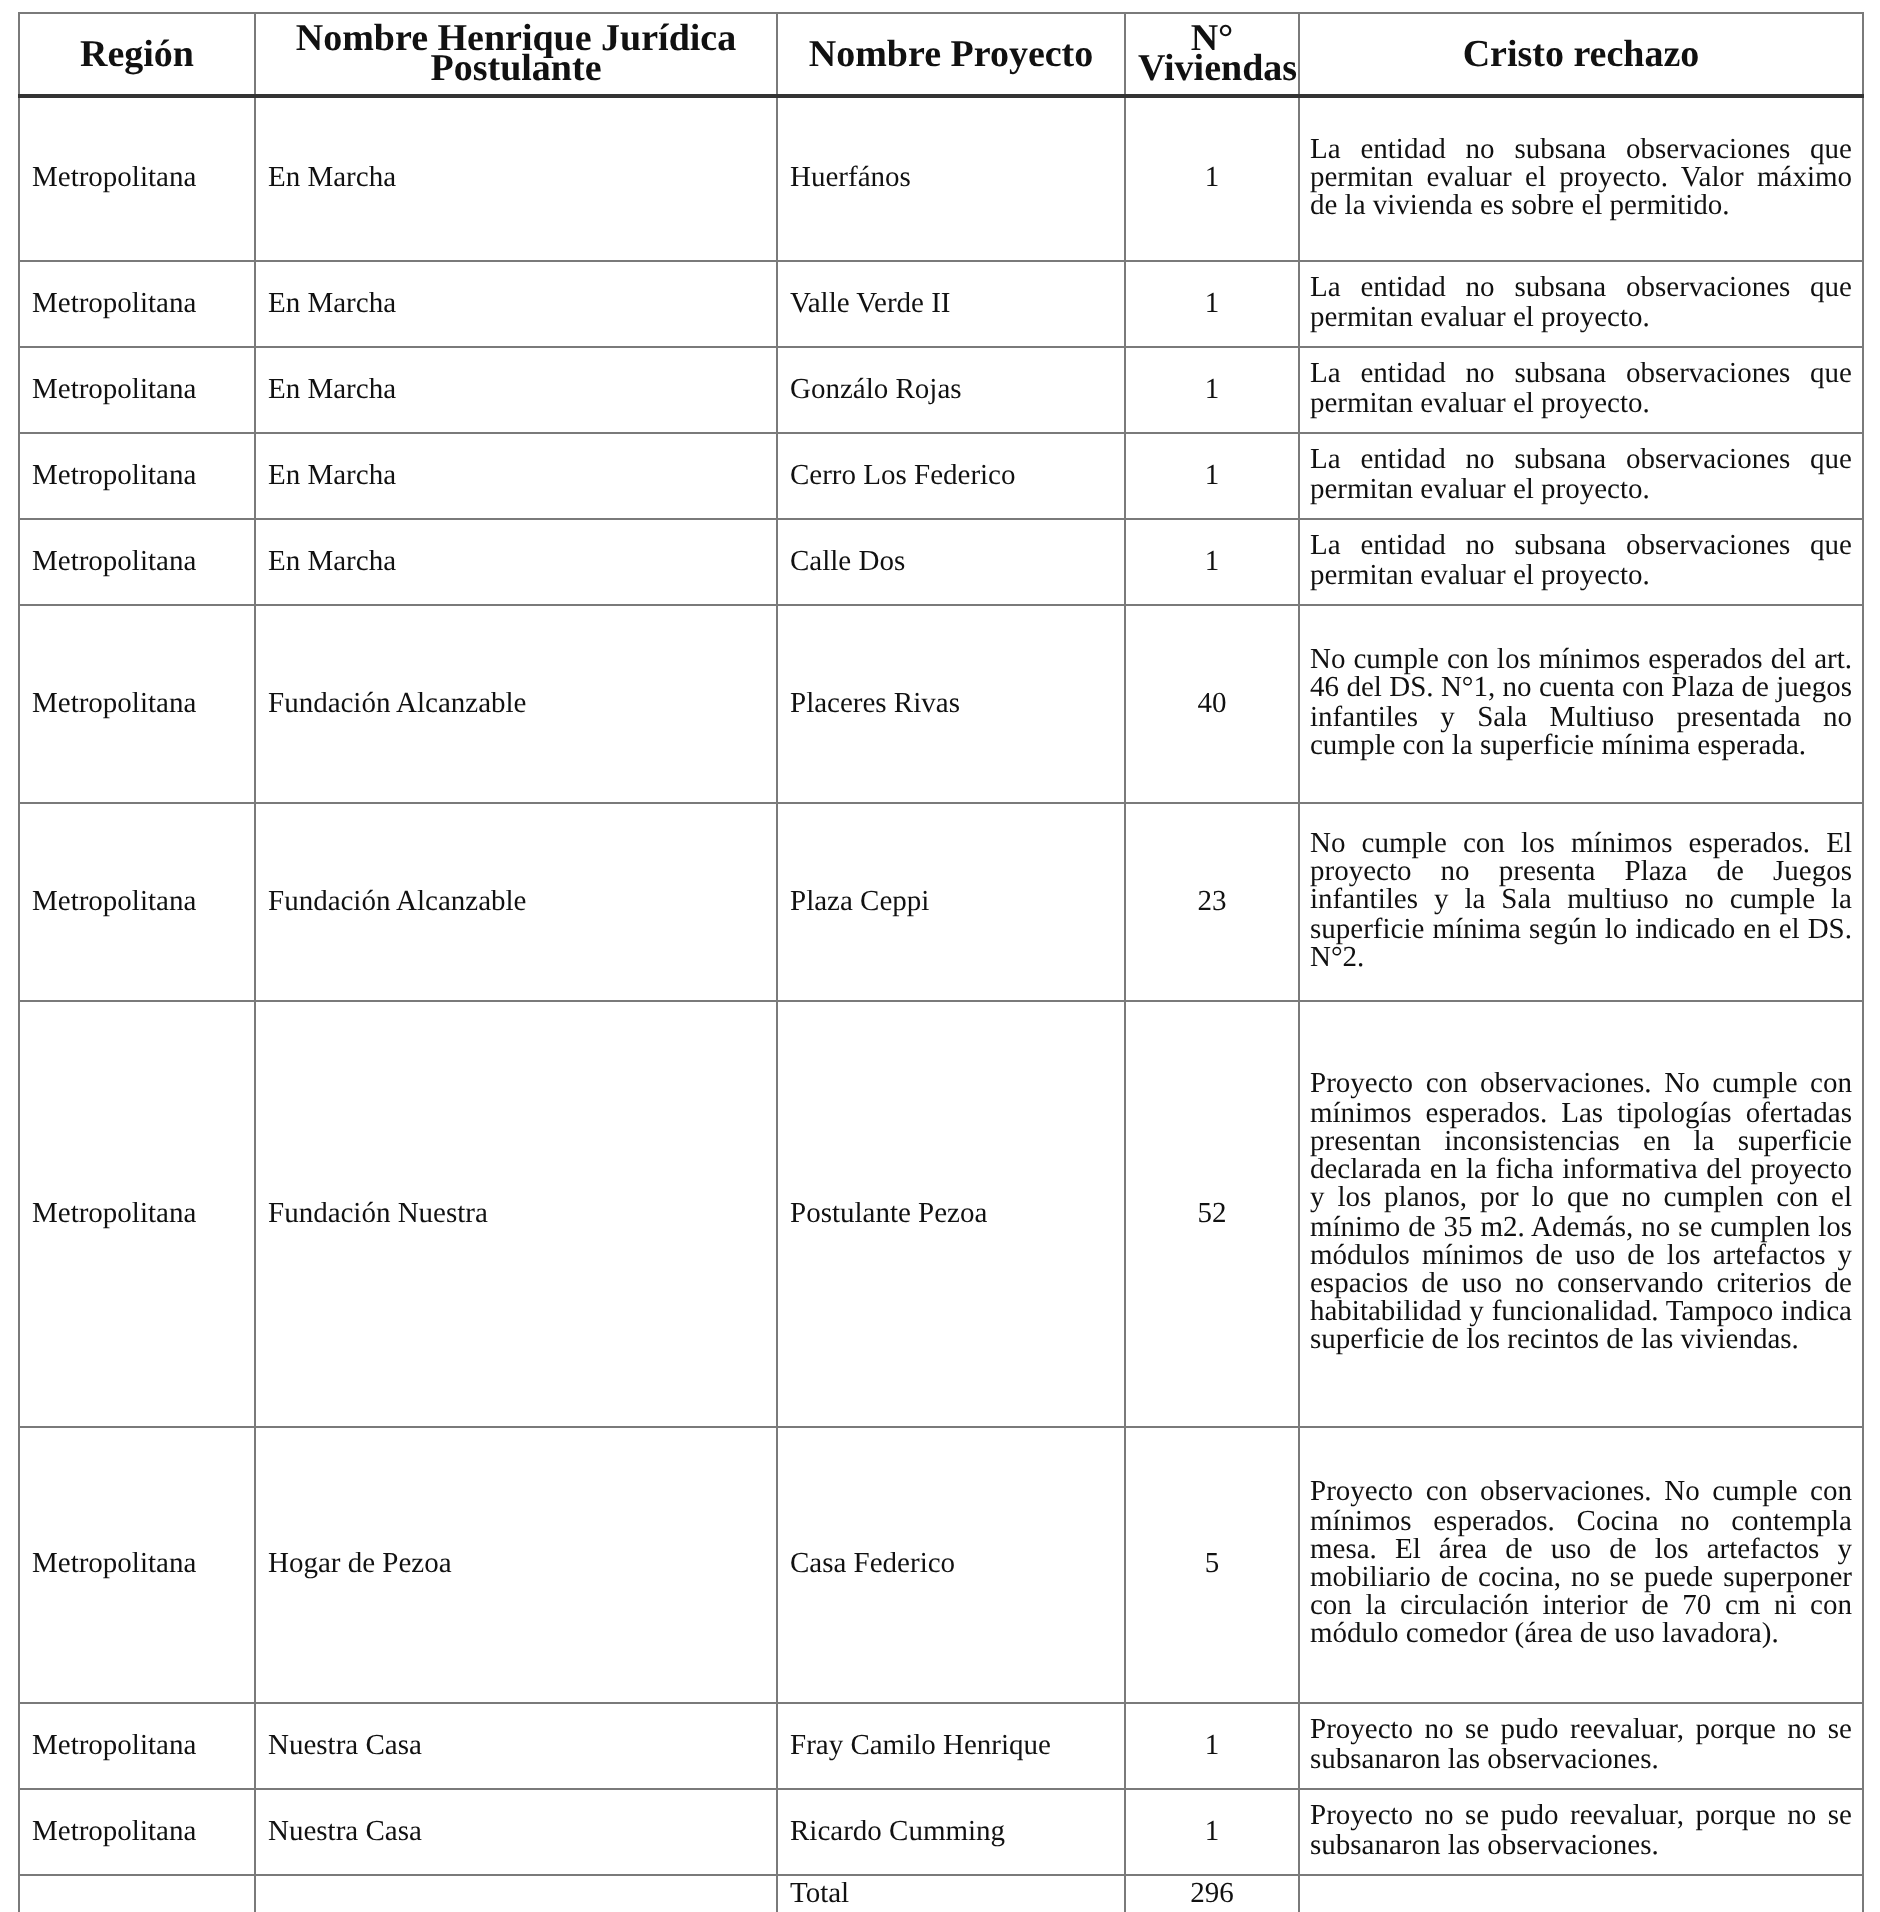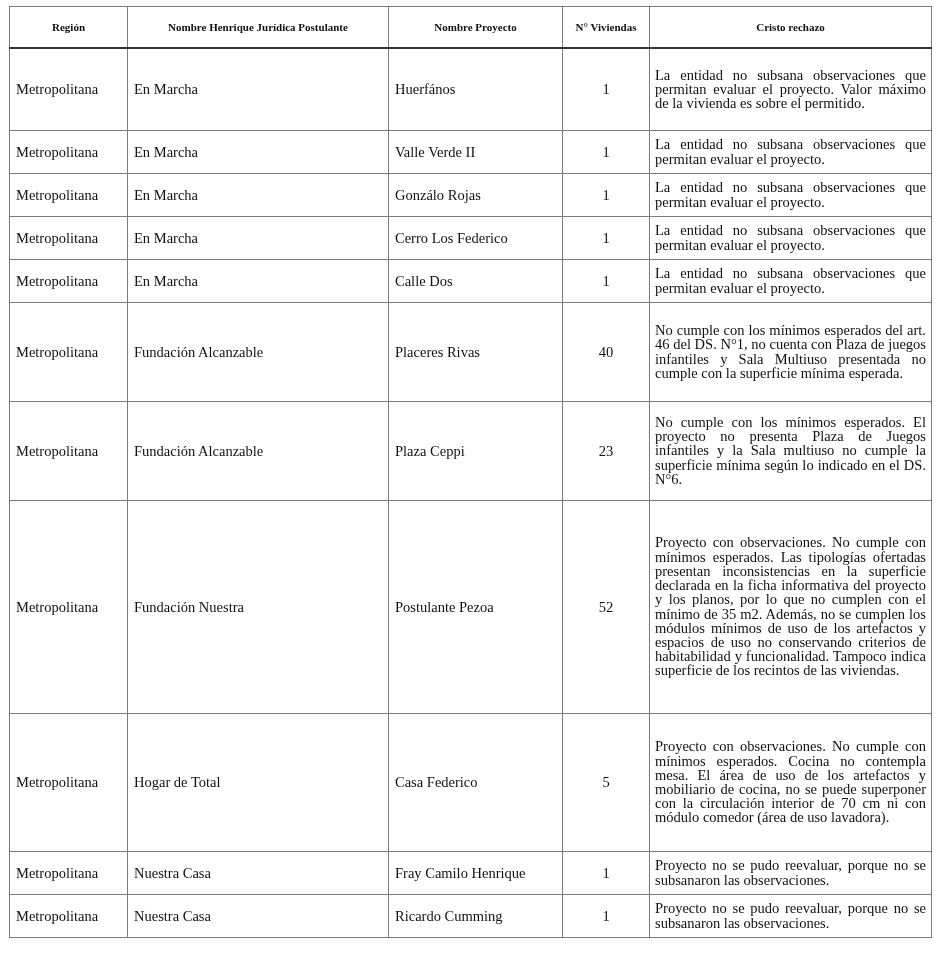--- a/index.html
+++ b/index.html
@@ -2,21 +2,21 @@
 <html><head>
 <meta charset="utf-8">
 <style>
   html, body { margin: 0; padding: 0; background: #ffffff; }
   body { width: 940px; height: 956px; position: relative; overflow: hidden;
          font-family: "Liberation Serif", "DejaVu Serif", serif; color: #111; }
   table { position: absolute; left: 9px; top: 6px; border-collapse: collapse;
           table-layout: fixed; width: 922px; font-size: 14.5px; line-height: 14.2px; }
   th, td { border: 1.5px solid #7a7a7a; padding: 0 6px; vertical-align: middle; }
   table { border: 1.5px solid #333; }
-  th { font-weight: bold; text-align: center; font-size: 11px; line-height: 15px; height: 40px; }
+  th { font-weight: bold; text-align: center; font-size: 19px; line-height: 15px; height: 40px; }
   thead tr { border-bottom: 2px solid #333; }
   td.c-num { text-align: center; }
   td.c-motivo { text-align: justify; padding: 1px 5px 2px 5px; font-family: Liberation Serif, serif; }
   col.w1 { width: 118px; } col.w2 { width: 261px; } col.w3 { width: 174px; }
   col.w4 { width: 87px; } col.w5 { width: 282px; }
   tr.h-row1 td { height: 78px; }
   tr.h-2l td { height: 39px; }
   tr.h-5l td { height: 95px; }
   tr.h-12l td { height: 209px; }
   tr.h-7l td { height: 134px; }
@@ -83,44 +83,51 @@
       <td>Fundación Alcanzable</td>
       <td>Placeres Rivas</td>
       <td class="c-num">40</td>
       <td class="c-motivo">No cumple con los mínimos esperados del art. 46 del DS. N°1, no cuenta con Plaza de juegos infantiles y Sala Multiuso presentada no cumple con la superficie mínima esperada.</td>
     </tr>
     <tr class="h-5l">
       <td>Metropolitana</td>
       <td>Fundación Alcanzable</td>
       <td>Plaza Ceppi</td>
       <td class="c-num">23</td>
-      <td class="c-motivo">No cumple con los mínimos esperados. El proyecto no presenta Plaza de Juegos infantiles y la Sala multiuso no cumple la superficie mínima según lo indicado en el DS. N°6.</td>
+      <td class="c-motivo">No cumple con los mínimos esperados. El proyecto no presenta Plaza de Juegos infantiles y la Sala multiuso no cumple la superficie mínima según lo indicado en el DS. N°2.</td>
     </tr>
     <tr class="h-12l">
       <td>Metropolitana</td>
       <td>Fundación Nuestra</td>
       <td>Postulante Pezoa</td>
       <td class="c-num">52</td>
       <td class="c-motivo">Proyecto con observaciones. No cumple con mínimos esperados. Las tipologías ofertadas presentan inconsistencias en la superficie declarada en la ficha informativa del proyecto y los planos, por lo que no cumplen con el mínimo de 35 m2. Además, no se cumplen los módulos mínimos de uso de los artefactos y espacios de uso no conservando criterios de habitabilidad y funcionalidad. Tampoco indica superficie de los recintos de las viviendas.</td>
     </tr>
     <tr class="h-7l">
       <td>Metropolitana</td>
-      <td>Hogar de Total</td>
+      <td>Hogar de Pezoa</td>
       <td>Casa Federico</td>
       <td class="c-num">5</td>
       <td class="c-motivo">Proyecto con observaciones. No cumple con mínimos esperados. Cocina no contempla mesa. El área de uso de los artefactos y mobiliario de cocina, no se puede superponer con la circulación interior de 70 cm ni con módulo comedor (área de uso lavadora).</td>
     </tr>
     <tr class="h-2l">
       <td>Metropolitana</td>
       <td>Nuestra Casa</td>
       <td>Fray Camilo Henrique</td>
       <td class="c-num">1</td>
       <td class="c-motivo">Proyecto no se pudo reevaluar, porque no se subsanaron las observaciones.</td>
     </tr>
     <tr class="h-2l">
       <td>Metropolitana</td>
       <td>Nuestra Casa</td>
       <td>Ricardo Cumming</td>
       <td class="c-num">1</td>
       <td class="c-motivo">Proyecto no se pudo reevaluar, porque no se subsanaron las observaciones.</td>
     </tr>
+    <tr class="h-total">
+      <td></td>
+      <td></td>
+      <td>Total</td>
+      <td class="c-num">296</td>
+      <td></td>
+    </tr>
   </tbody>
 </table>
 
 </body></html>

